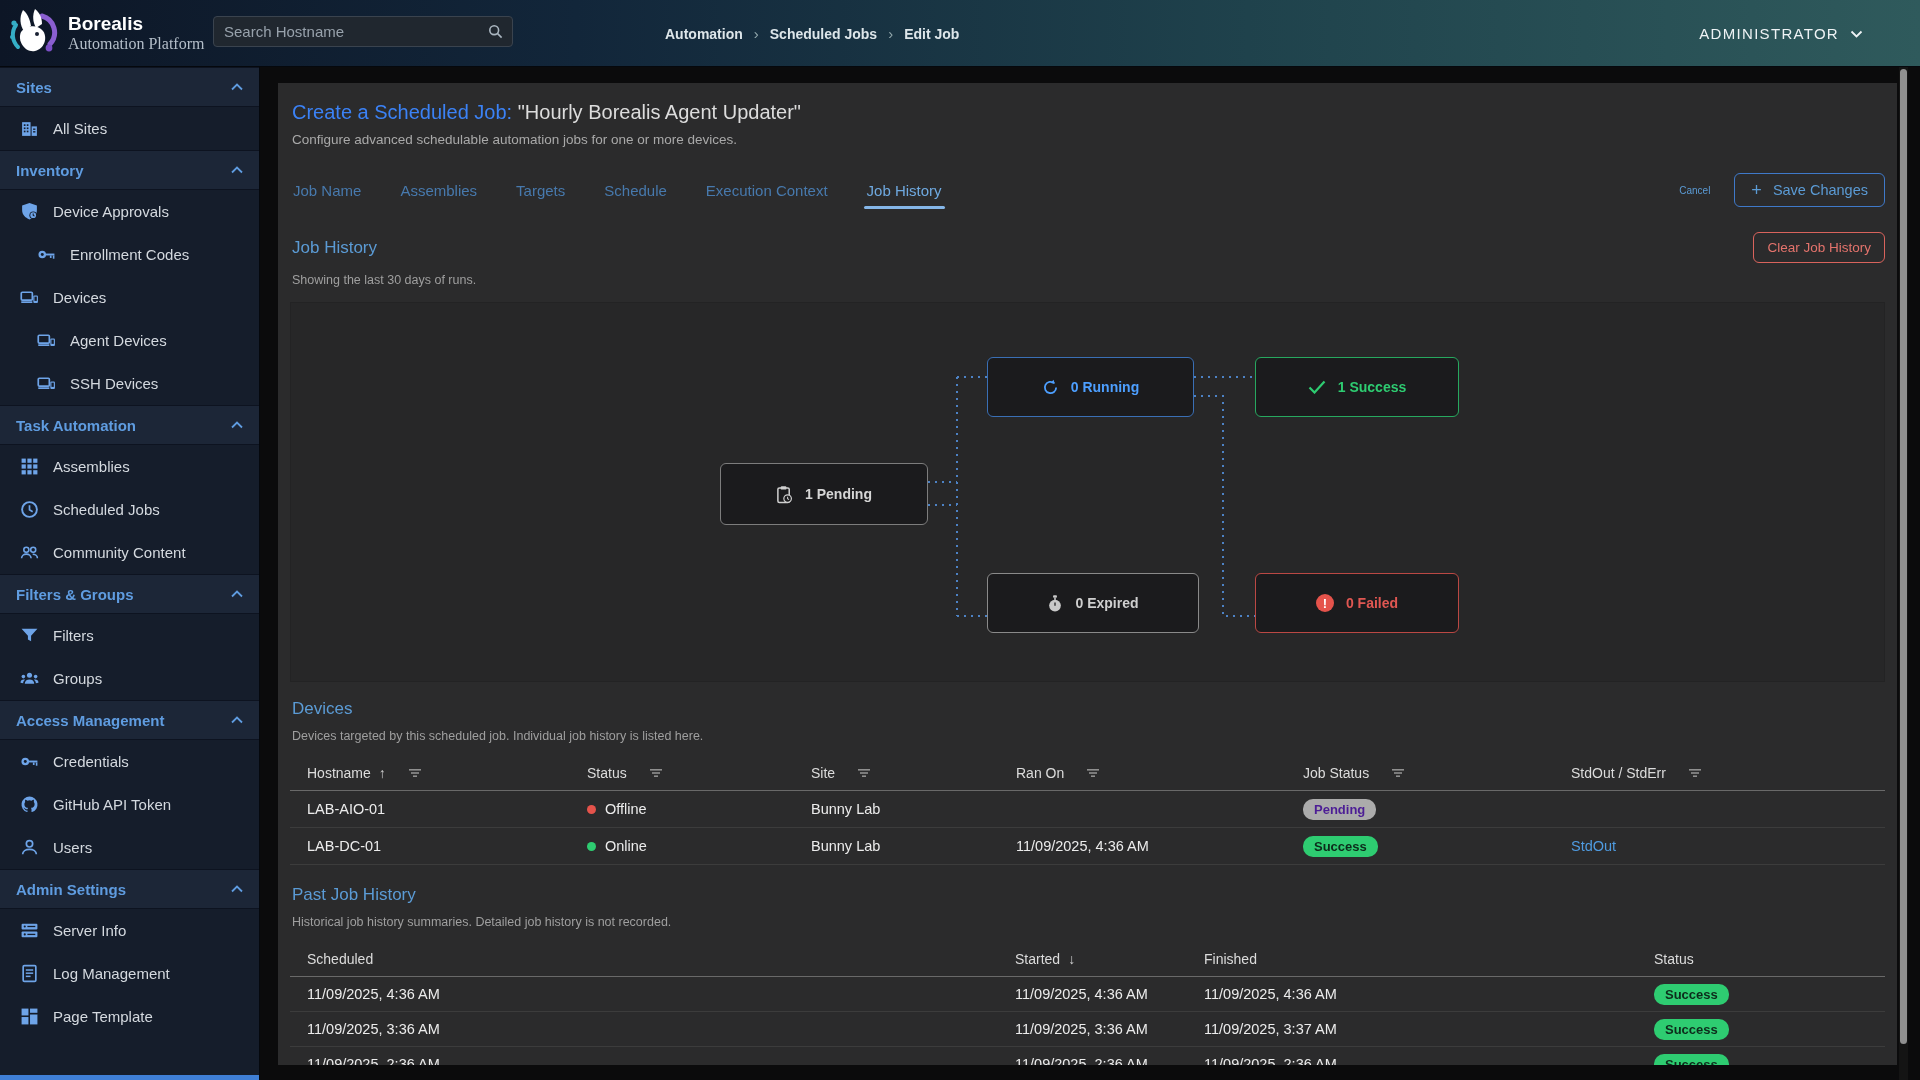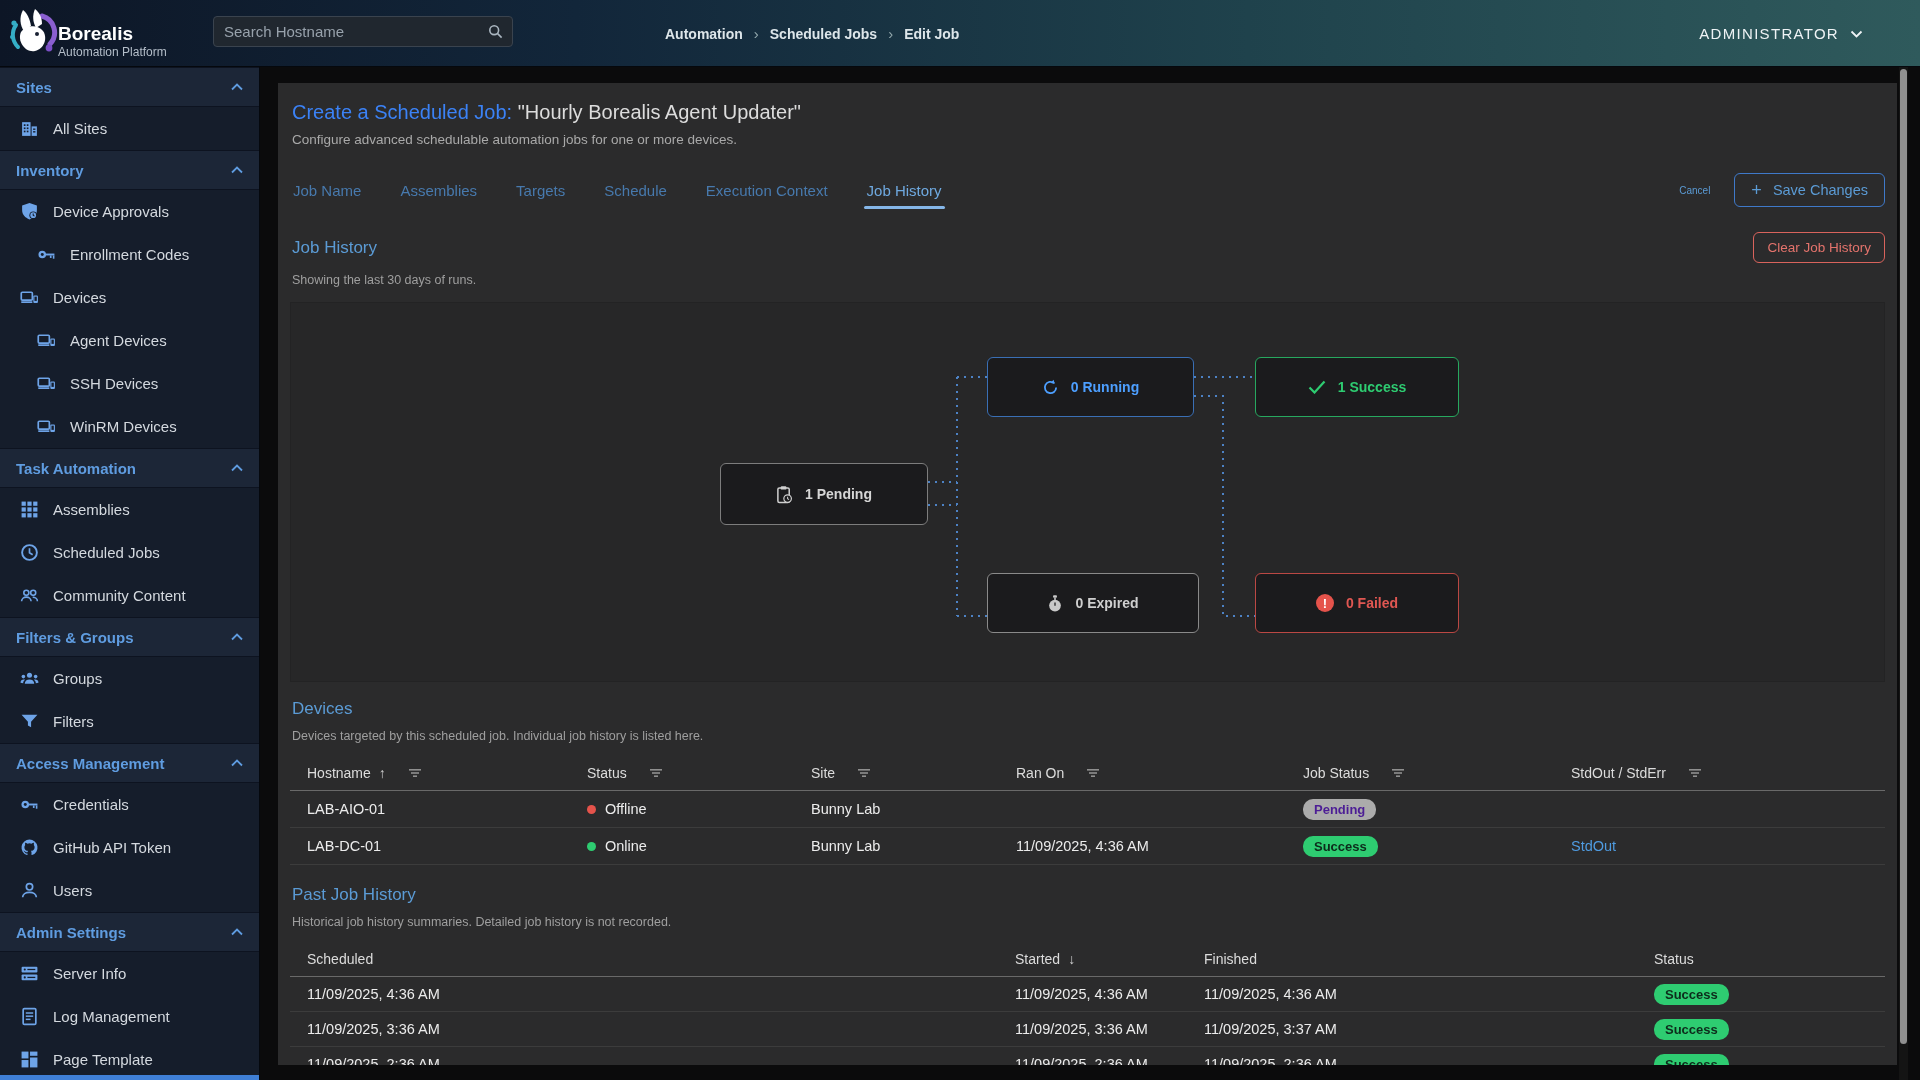--- a/index.html
+++ b/index.html
@@ -4,23 +4,23 @@
 <style>
   html,body{margin:0;padding:0;background:#0b0b0c;}
   body{width:1920px;height:1080px;position:relative;overflow:hidden;
        font-family:"Liberation Sans",sans-serif;color:#e4e4e4;-webkit-font-smoothing:antialiased;}
   svg{display:block;}
 
   
   .app-header{position:absolute;left:0;top:0;width:1920px;height:67px;
     background:linear-gradient(90deg,#0d1626 0%,#12263a 30%,#1f424c 65%,#2f5a5c 100%);
     border-bottom:1px solid #05080d;box-sizing:border-box;z-index:5;}
-  .brand{position:absolute;left:8px;top:7px;display:flex;align-items:flex-end;}
+  .brand{position:absolute;left:8px;top:7px;display:flex;align-items:center;gap:10px;}
   .brand-name{font-size:19px;font-weight:bold;color:#ffffff;line-height:1.15;}
-  .brand-tag{font-size:12px;color:#b4bec9;}
+  .brand-tag{font-size:16px;color:#b4bec9;font-family:Liberation Serif, serif;}
   .search-box{position:absolute;left:213px;top:16px;width:300px;height:31px;background:#20272f;
     border:1px solid #3a434e;border-radius:4px;display:flex;align-items:center;box-sizing:border-box;}
   .search-box input{flex:1;background:transparent;border:0;outline:none;color:#cfd6dc;font-size:15px;
     padding:0 10px;font-family:"Liberation Sans",sans-serif;}
   .search-box input::placeholder{color:#98a2ac;opacity:1;}
   .search-ic{margin-right:9px;color:#aab6c0;}
   .breadcrumbs{position:absolute;left:665px;top:0;height:67px;display:flex;align-items:center;gap:11px;
     font-size:14px;font-weight:bold;color:#dde6ea;}
   .crumb-sep{color:#93a9ad;font-weight:normal;font-size:15px;}
   .user-menu{position:absolute;right:57px;top:0;height:67px;display:flex;align-items:center;gap:11px;
@@ -241,31 +241,20 @@
     <span class="nav-icon">
       <svg viewBox="0 0 18 18" width="19" height="19">
           <rect x="1.2" y="4" width="10.5" height="7.5" rx="1" fill="none" stroke="currentColor" stroke-width="1.6"></rect>
           <rect x="1.2" y="12.6" width="10.5" height="1.6" fill="currentColor"></rect>
           <rect x="12.6" y="7" width="4.4" height="7.2" rx="1" fill="currentColor"></rect>
           <rect x="13.7" y="8.2" width="2.2" height="4" fill="#151d2b"></rect>
         </svg>
     </span>
     <span>SSH Devices</span>
   </div>
-  <div class="nav-item indent">
-    <span class="nav-icon">
-      <svg viewBox="0 0 18 18" width="19" height="19">
-          <rect x="1.2" y="4" width="10.5" height="7.5" rx="1" fill="none" stroke="currentColor" stroke-width="1.6"></rect>
-          <rect x="1.2" y="12.6" width="10.5" height="1.6" fill="currentColor"></rect>
-          <rect x="12.6" y="7" width="4.4" height="7.2" rx="1" fill="currentColor"></rect>
-          <rect x="13.7" y="8.2" width="2.2" height="4" fill="#151d2b"></rect>
-        </svg>
-    </span>
-    <span>WinRM Devices</span>
-  </div>
 
   <div class="sb-section-header">
     <span>Task Automation</span>
     <span class="sb-chevron">
       <svg width="12" height="8" viewBox="0 0 12 8">
           <path d="M1 6.5L6 1.5L11 6.5" fill="none" stroke="currentColor" stroke-width="1.8"></path>
         </svg>
     </span>
   </div>
   <div class="nav-item">
@@ -311,39 +300,39 @@
     <span>Filters &amp; Groups</span>
     <span class="sb-chevron">
       <svg width="12" height="8" viewBox="0 0 12 8">
           <path d="M1 6.5L6 1.5L11 6.5" fill="none" stroke="currentColor" stroke-width="1.8"></path>
         </svg>
     </span>
   </div>
   <div class="nav-item">
     <span class="nav-icon">
       <svg viewBox="0 0 18 18" width="19" height="19">
+          <path d="M1.5 2.5h15l-6 6.8v5.2l-3-1.8V9.3L1.5 2.5z" fill="currentColor"></path>
+        </svg>
+    </span>
+    <span>Filters</span>
+  </div>
+  <div class="nav-item">
+    <span class="nav-icon">
+      <svg viewBox="0 0 18 18" width="19" height="19">
           <g fill="currentColor">
             <circle cx="9" cy="6" r="2.4"></circle>
             <path d="M4.5 14c0-2.5 2-4 4.5-4s4.5 1.5 4.5 4z"></path>
             <circle cx="3.2" cy="7.2" r="1.7"></circle>
             <path d="M.5 13c0-1.9 1.3-3 3-3 .5 0 1 .1 1.4.3C3.6 11.2 3 12.4 3 13.6z"></path>
             <circle cx="14.8" cy="7.2" r="1.7"></circle>
             <path d="M17.5 13c0-1.9-1.3-3-3-3-.5 0-1 .1-1.4.3 1.3.9 1.9 2.1 1.9 3.3z"></path>
           </g>
         </svg>
     </span>
     <span>Groups</span>
-  </div>
-  <div class="nav-item">
-    <span class="nav-icon">
-      <svg viewBox="0 0 18 18" width="19" height="19">
-          <path d="M1.5 2.5h15l-6 6.8v5.2l-3-1.8V9.3L1.5 2.5z" fill="currentColor"></path>
-        </svg>
-    </span>
-    <span>Filters</span>
   </div>
 
   <div class="sb-section-header">
     <span>Access Management</span>
     <span class="sb-chevron">
       <svg width="12" height="8" viewBox="0 0 12 8">
           <path d="M1 6.5L6 1.5L11 6.5" fill="none" stroke="currentColor" stroke-width="1.8"></path>
         </svg>
     </span>
   </div>

